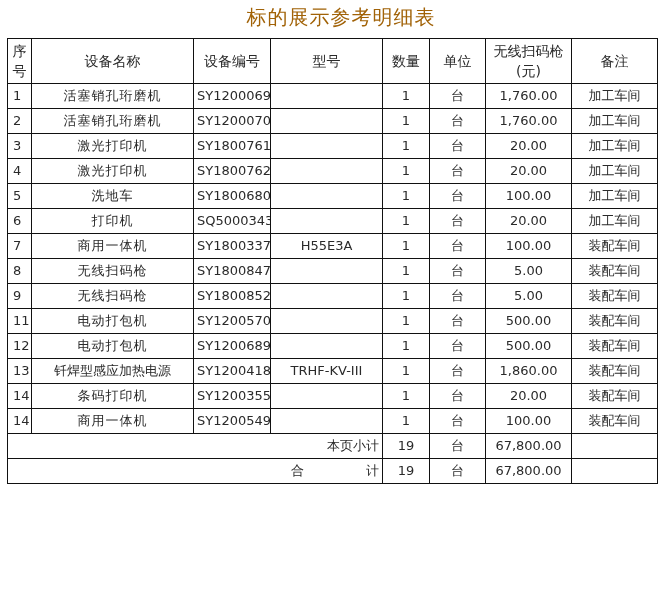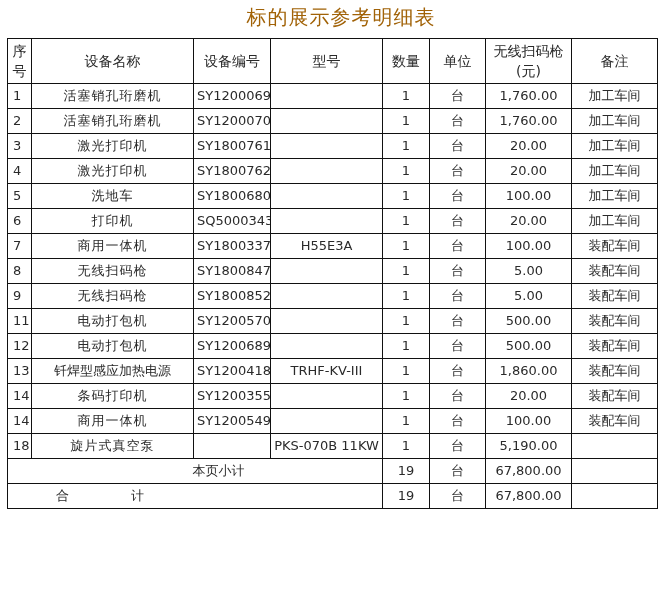--- a/index.html
+++ b/index.html
@@ -24,22 +24,22 @@
     height: 24px; line-height: 24px;
     white-space: nowrap; overflow: hidden;
     color: #2a2a2a;
   }
   table.grid th { height: 44px; line-height: 20px; font-size: 14px; }
   .c { text-align: center; }
   .r { text-align: center; }
   .seq { text-align: left; padding-left: 5px !important; }
   .hdr-seq { line-height: 20px !important; }
   .spaced { letter-spacing: 1px; }
-  .sum-label { text-align: center; padding-left: 50px !important; }
-  .total-label { text-align: left; padding-left: 48px !important; }
+  .sum-label { text-align: right; padding-left: 50px !important; }
+  .total-label { text-align: right; padding-left: 48px !important; }
   .total-label span.gap { display: inline-block; width: 62px; }
 </style>
 </head>
 <body>
 
 <div class="title">标的展示参考明细表</div>
 
 <table class="grid">
   <colgroup>
     <col style="width:24px">
@@ -204,30 +204,20 @@
     <tr>
         <td class="seq">14</td>
         <td class="c spaced">商用一体机</td>
         <td class="c">SY1200549</td>
         <td class="c"></td>
         <td class="c">1</td>
         <td class="c">台</td>
         <td class="r">100.00</td>
         <td class="c">装配车间</td>
       </tr>
-    <tr>
-        <td class="seq">18</td>
-        <td class="c spaced">旋片式真空泵</td>
-        <td class="c"></td>
-        <td class="c">PKS-070B 11KW</td>
-        <td class="c">1</td>
-        <td class="c">台</td>
-        <td class="r">5,190.00</td>
-        <td class="c"></td>
-      </tr>
 
     <tr>
       <td colspan="4" class="sum-label">本页小计</td>
       <td class="c">19</td>
       <td class="c">台</td>
       <td class="r">67,800.00</td>
       <td class="c"></td>
     </tr>
 
     <tr>

